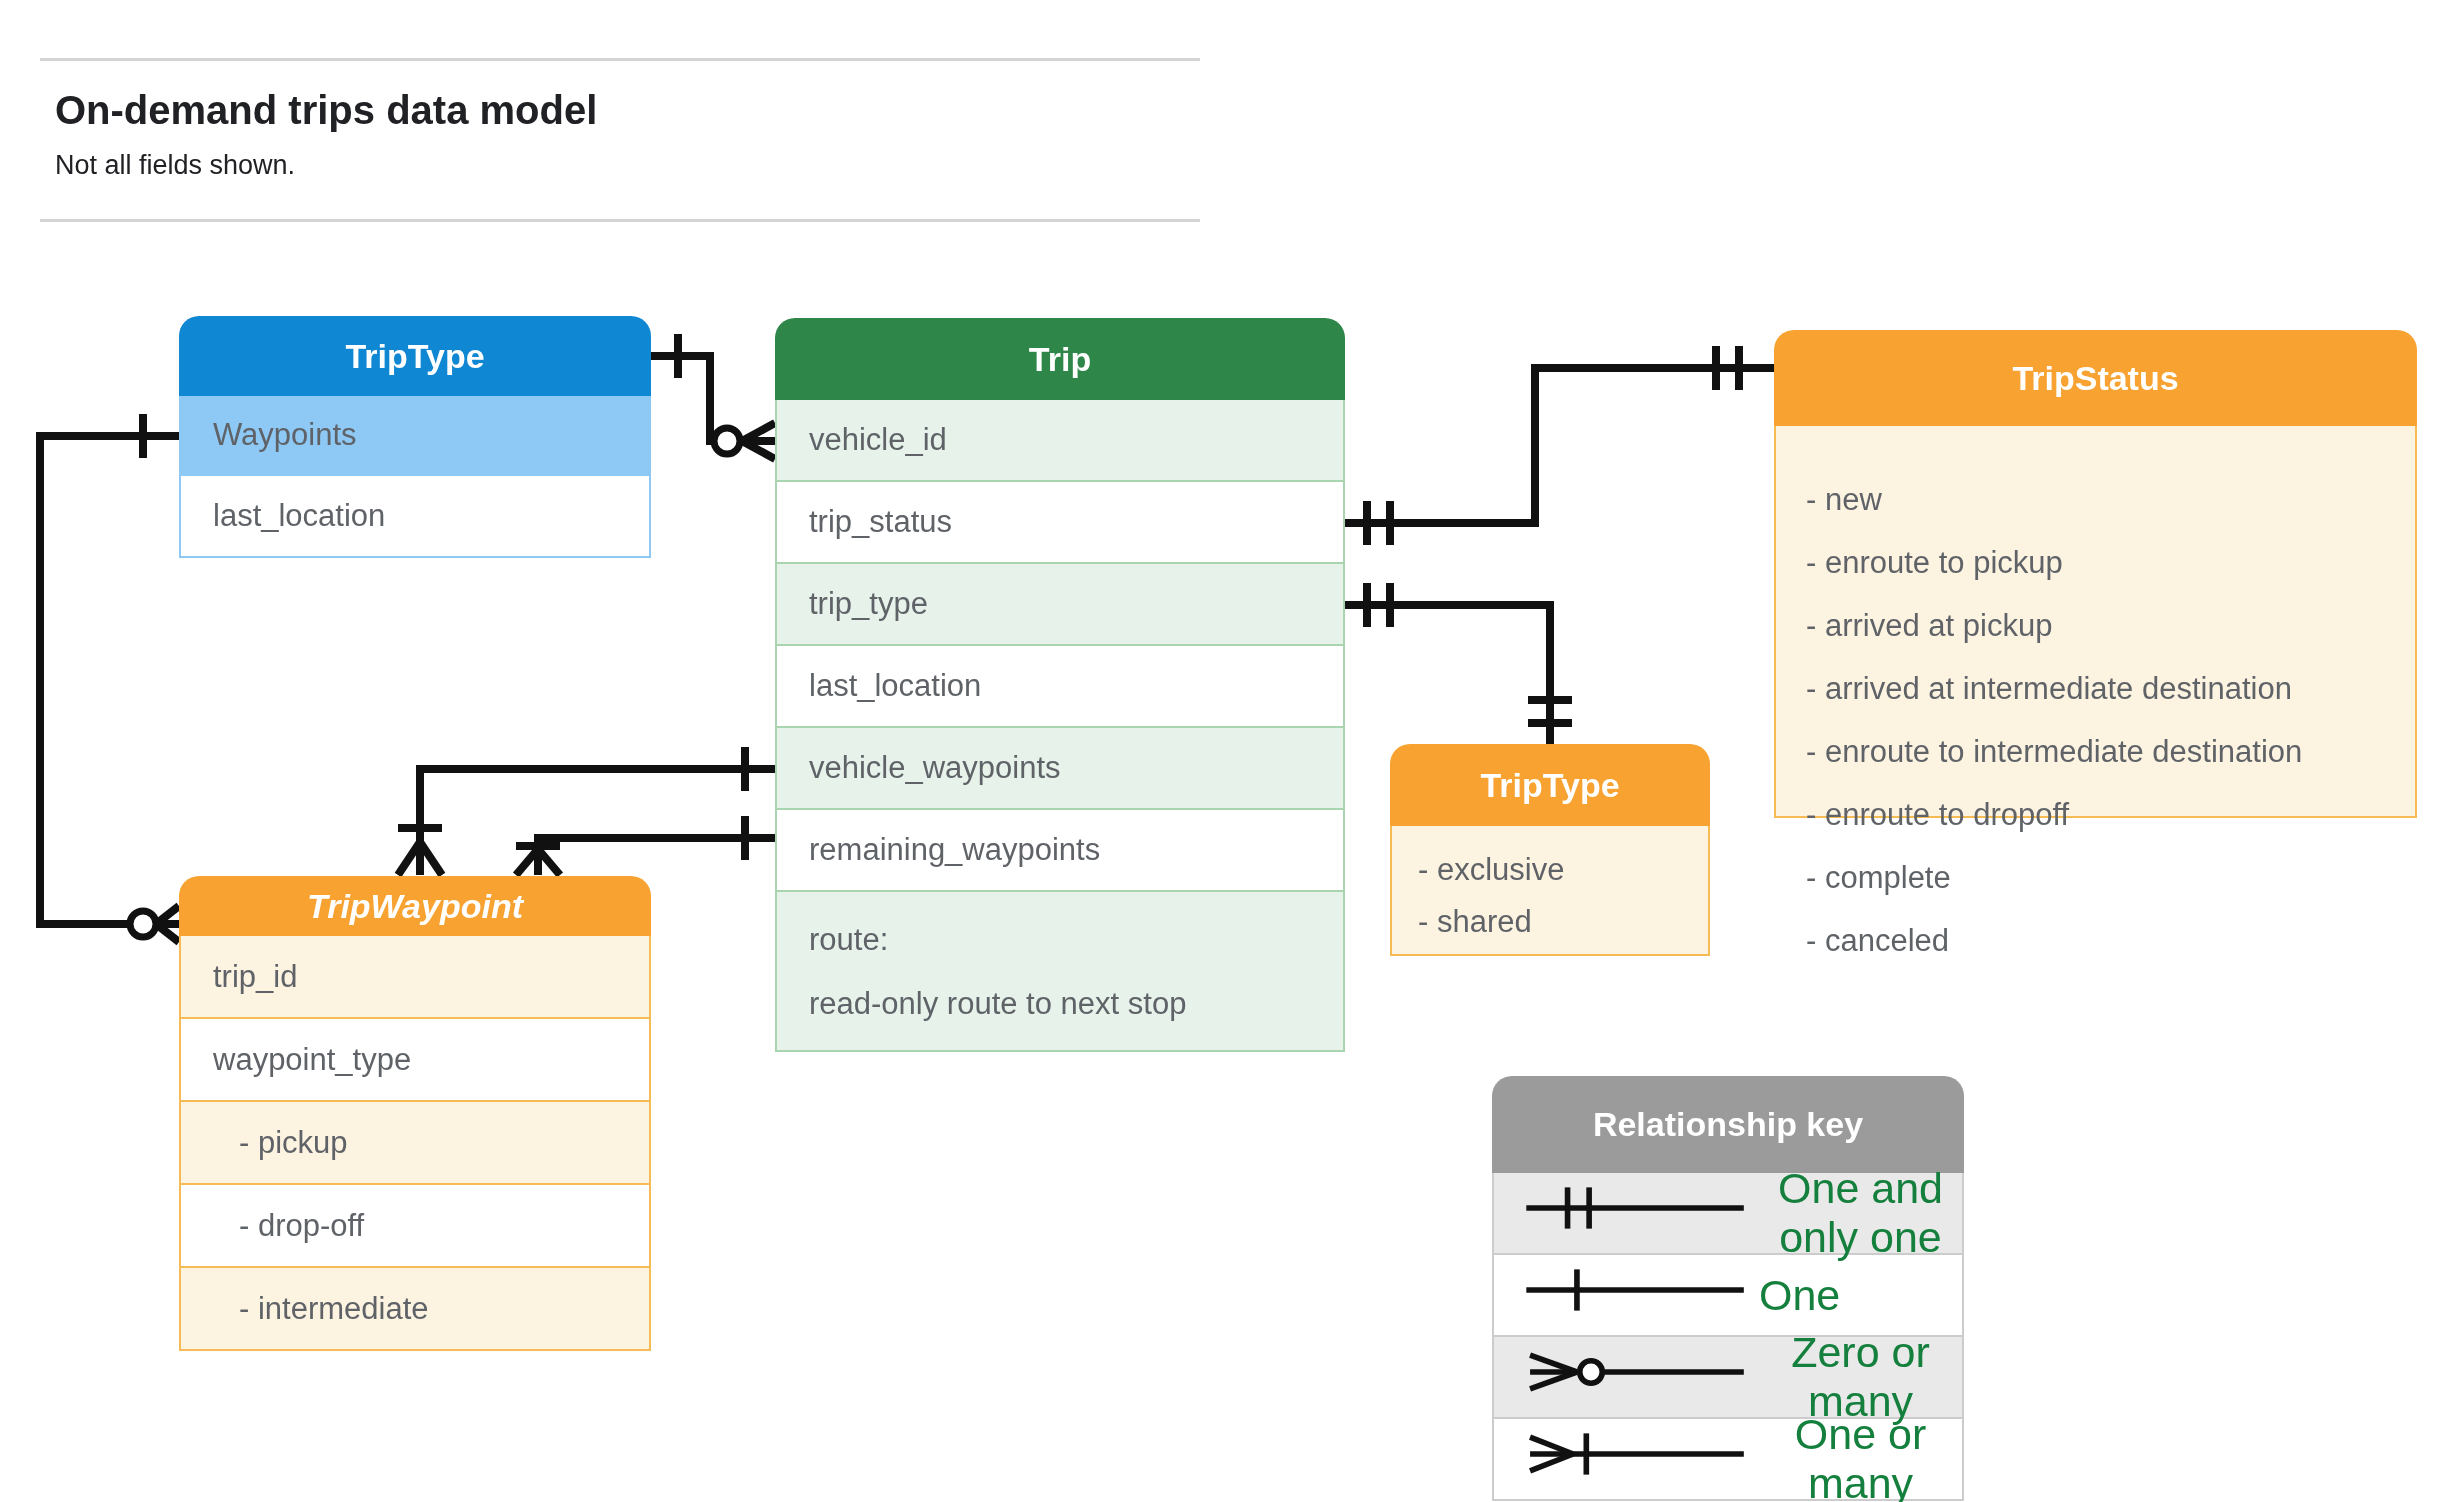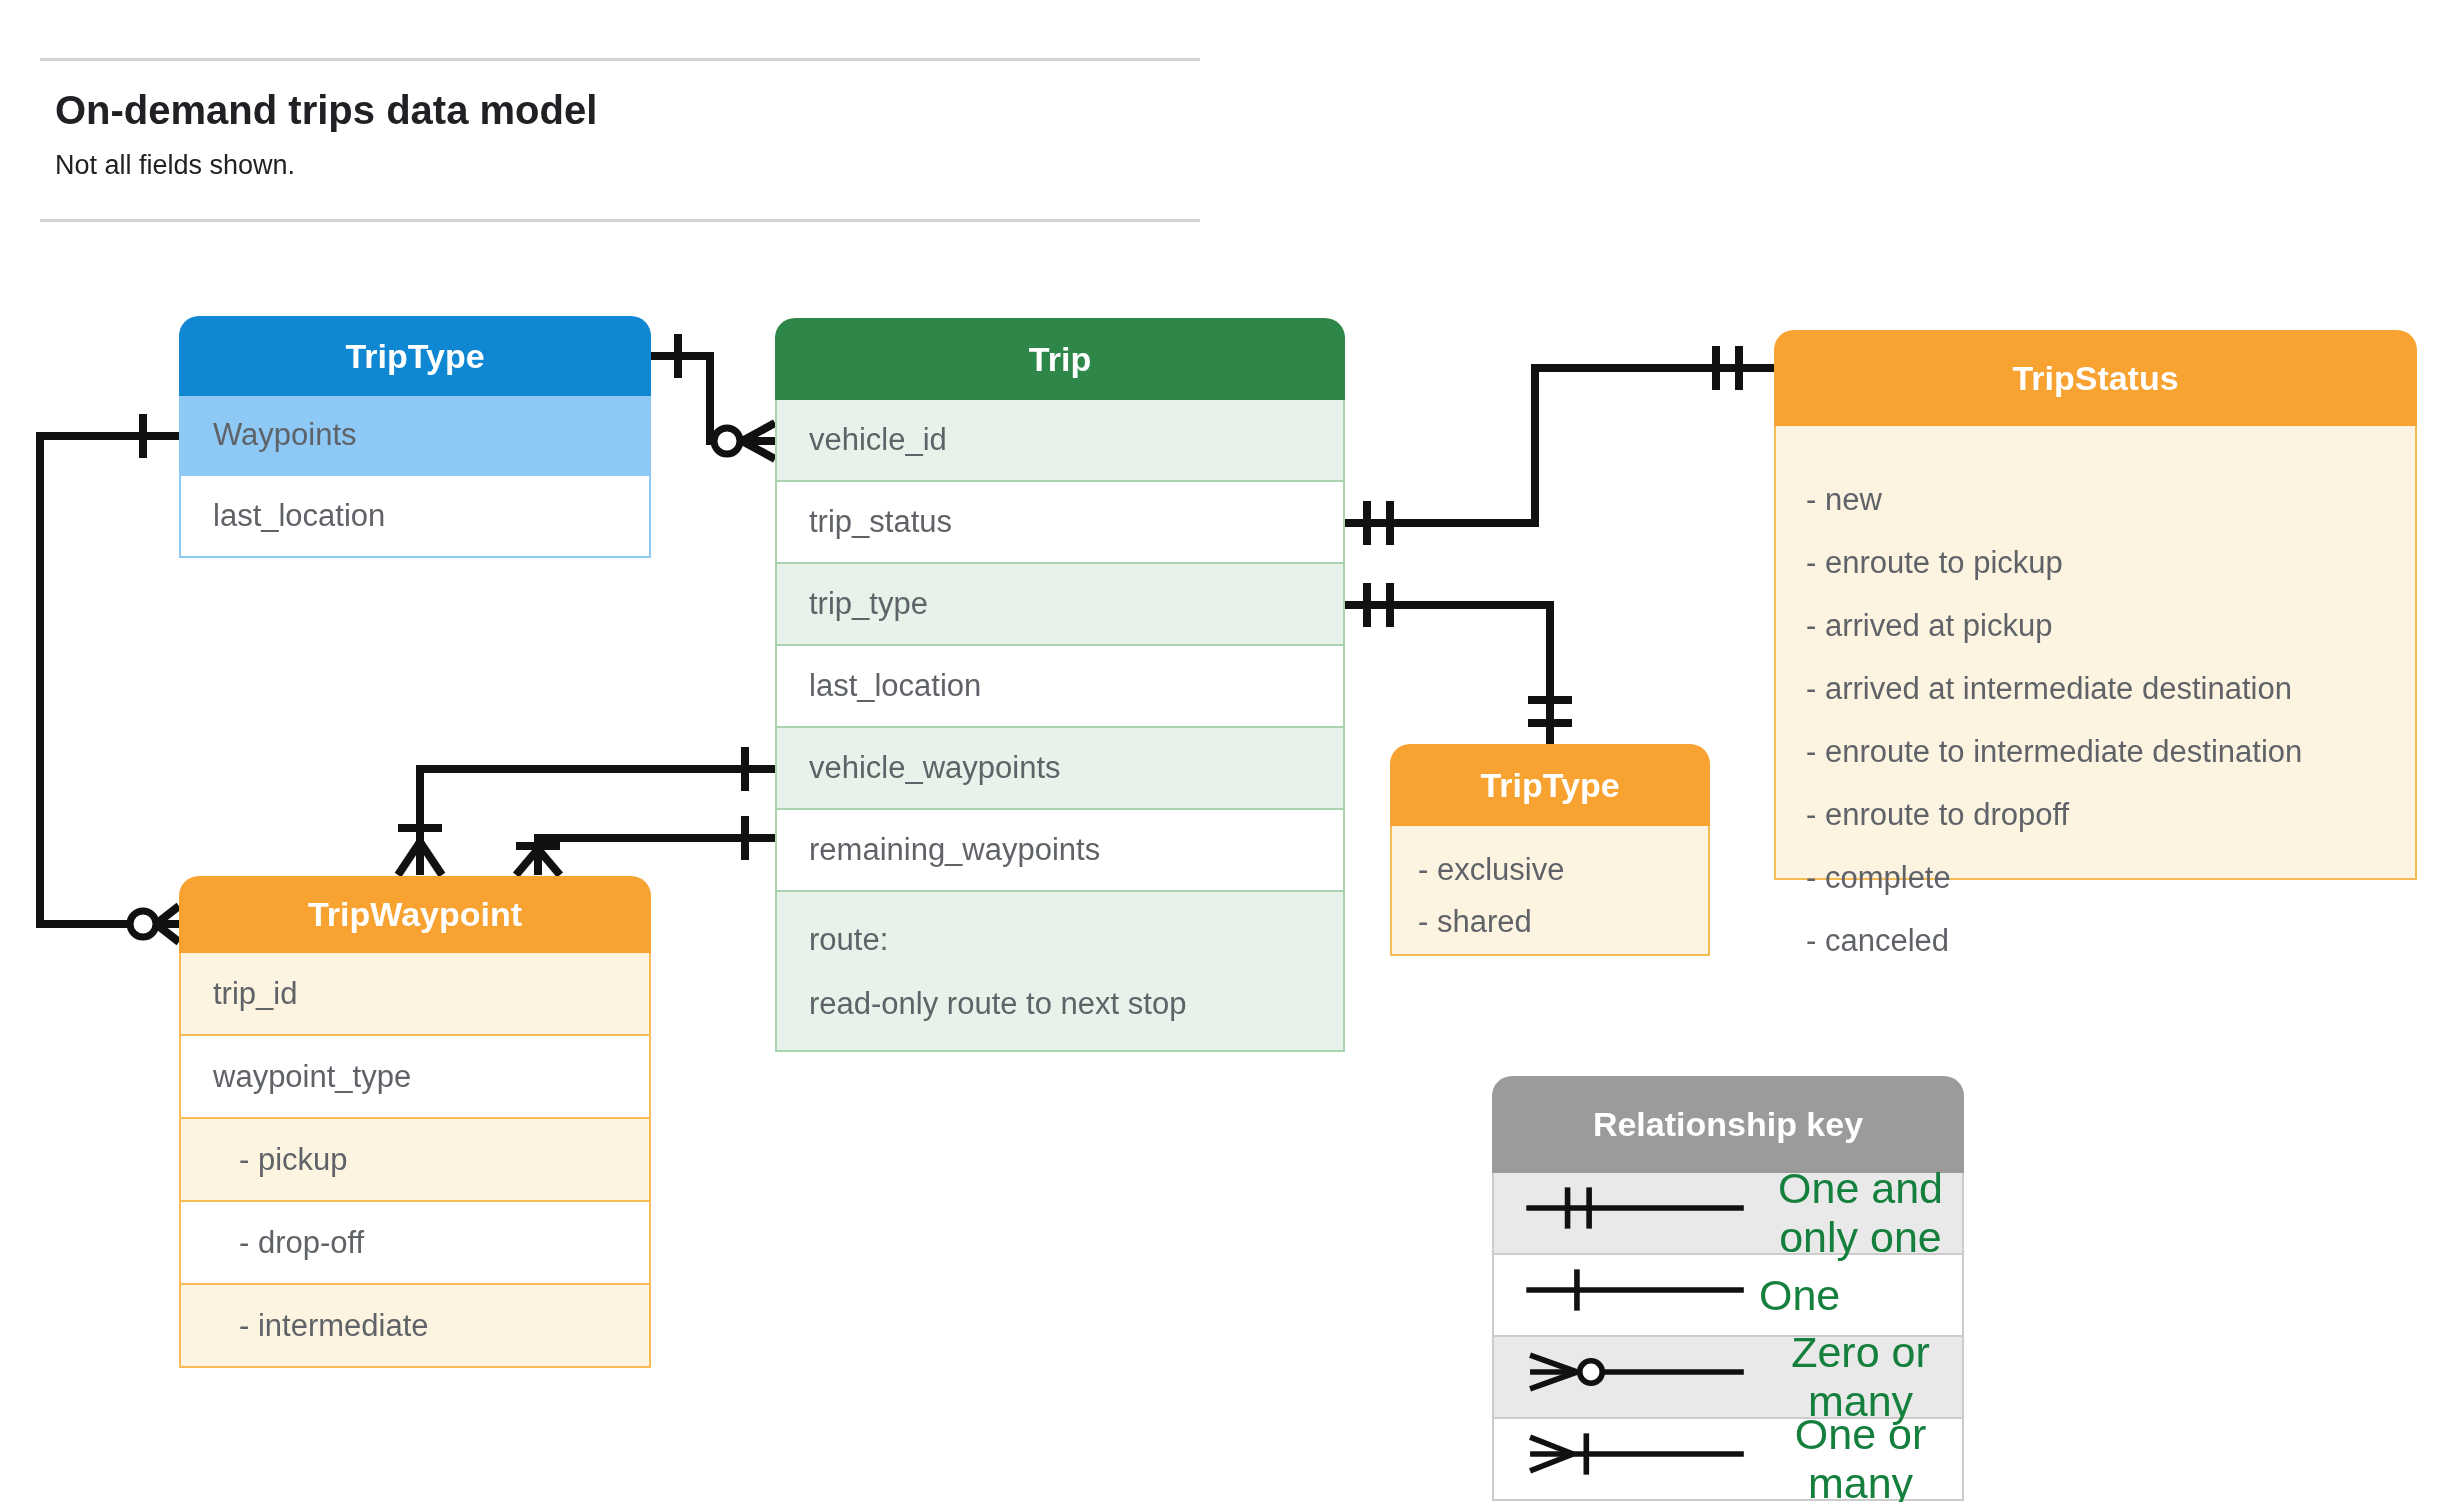--- a/index.html
+++ b/index.html
@@ -134,34 +134,34 @@
     <div class="row greenfill" style="height:82px;">vehicle_waypoints</div>
     <div class="row white" style="height:82px;">remaining_waypoints</div>
     <div class="route-row" style="height:160px;">
       <div class="l1">route:</div>
       <div class="l2">read-only route to next stop</div>
     </div>
   </div>
 
   <div class="entity e-orange" style="left:1774px;top:314px;width:643px;">
     <div class="hdr" style="height:96px;">TripStatus</div>
-    <div class="enum-body" style="height:454px;padding:42px 4px 0 30px;line-height:63px;">
+    <div class="enum-body" style="height:392px;padding:42px 4px 0 30px;line-height:63px;">
       <div class="enum-line">- new</div>
       <div class="enum-line">- enroute to pickup</div>
       <div class="enum-line">- arrived at pickup</div>
       <div class="enum-line">- arrived at intermediate destination</div>
       <div class="enum-line">- enroute to intermediate destination</div>
       <div class="enum-line">- enroute to dropoff</div>
       <div class="enum-line">- complete</div>
       <div class="enum-line">- canceled</div>
     </div>
   </div>
 
   <div class="entity e-orange" style="left:179px;top:860px;width:472px;">
-    <div class="hdr" style="height:77px;">TripWaypoint</div>
+    <div class="hdr" style="height:60px;font-style:italic;">TripWaypoint</div>
     <div class="row creamfill" style="height:83px;">trip_id</div>
     <div class="row white" style="height:83px;">waypoint_type</div>
     <div class="row creamfill indent" style="height:83px;">- pickup</div>
     <div class="row white indent" style="height:83px;">- drop-off</div>
     <div class="row creamfill indent" style="height:83px;">- intermediate</div>
   </div>
 
   <div class="entity e-orange" style="left:1390px;top:728px;width:320px;">
     <div class="hdr" style="height:82px;">TripType</div>
     <div class="enum-body" style="height:130px;padding:18px 0 0 26px;line-height:52px;">

